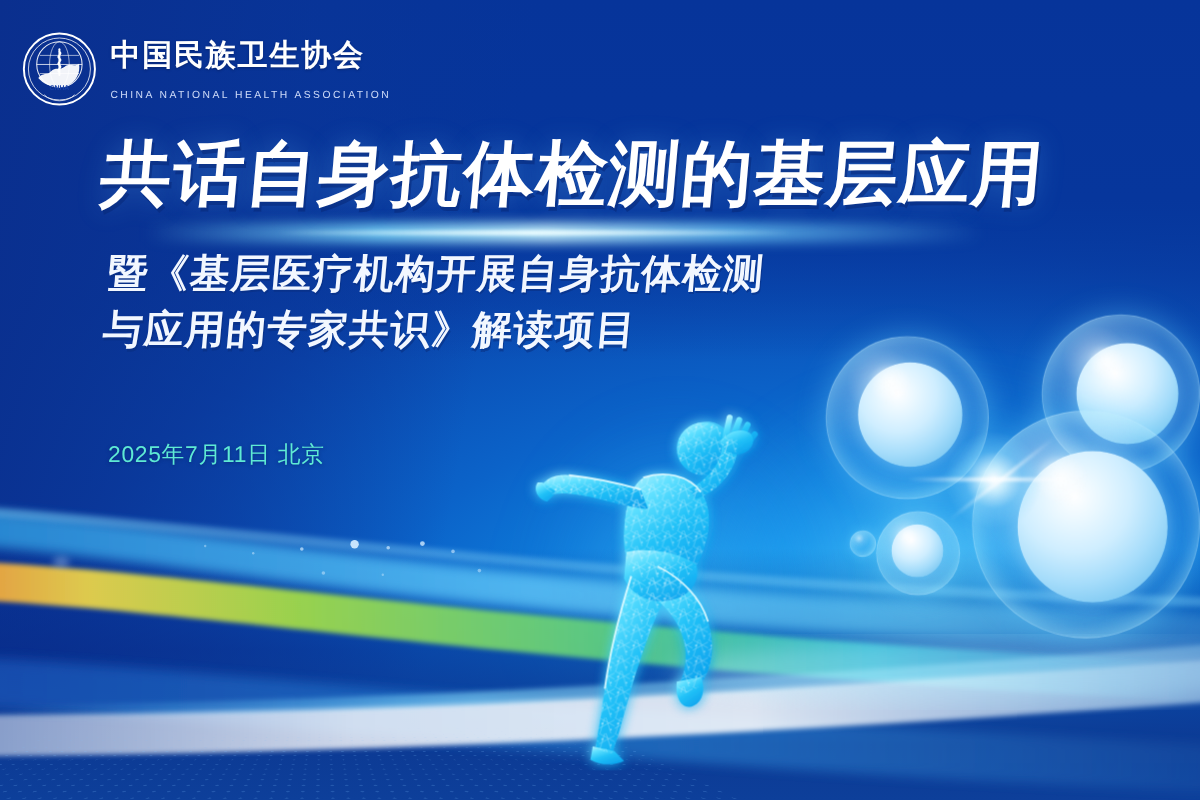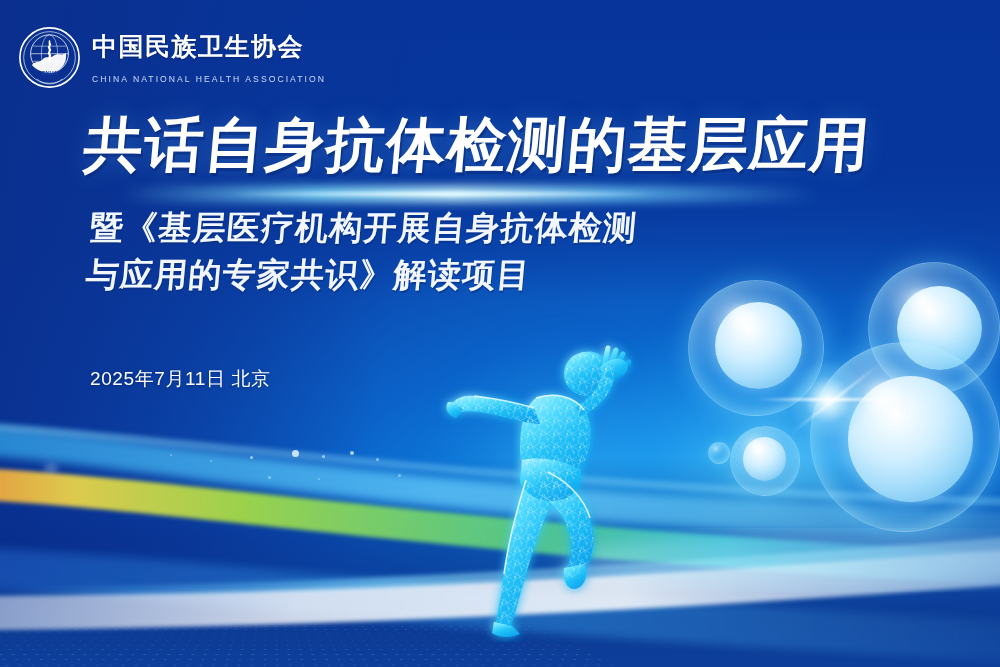--- a/index.html
+++ b/index.html
@@ -102,21 +102,21 @@
   }
   .title-sub .ln{display:block;white-space:nowrap;}
 
   
   .meta{position:absolute;left:90px;top:348px;}
   .meta-org{
     color:#ffffff;font-size:19px;font-weight:700;letter-spacing:.6px;line-height:1.2;
     text-shadow:0 1px 3px rgba(5,30,95,.55);
   }
   .meta-date{
-    color:#ffffff;font-size:19px;font-weight:400;letter-spacing:.6px;margin-top:18px;
+    color:#5eead4;font-size:19px;font-weight:400;letter-spacing:.6px;margin-top:18px;
     text-shadow:0 1px 3px rgba(5,30,95,.55);
   }
 
   
   .runner{position:absolute;left:408px;top:312px;width:300px;height:330px;}
 
   
   .spheres{position:absolute;right:0;top:250px;width:330px;height:330px;}
   .sphere{position:absolute;border-radius:50%;}
   .sphere .shell{

